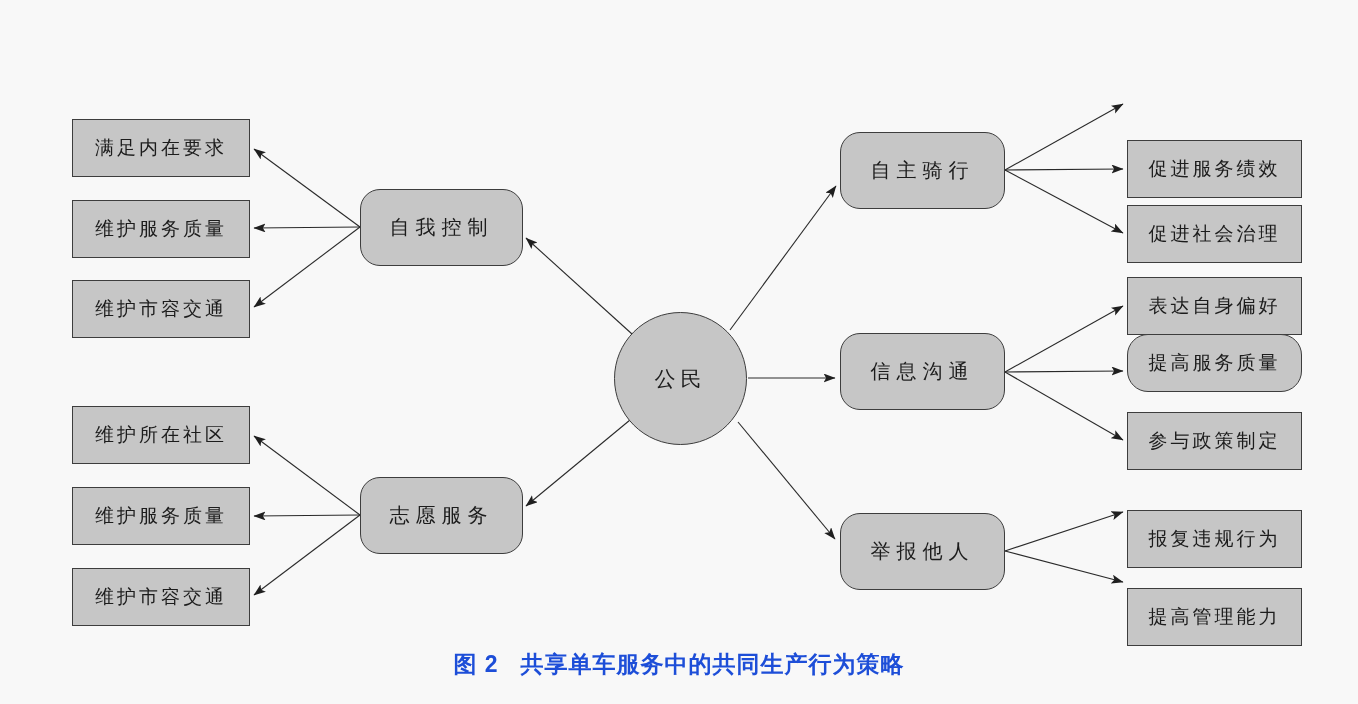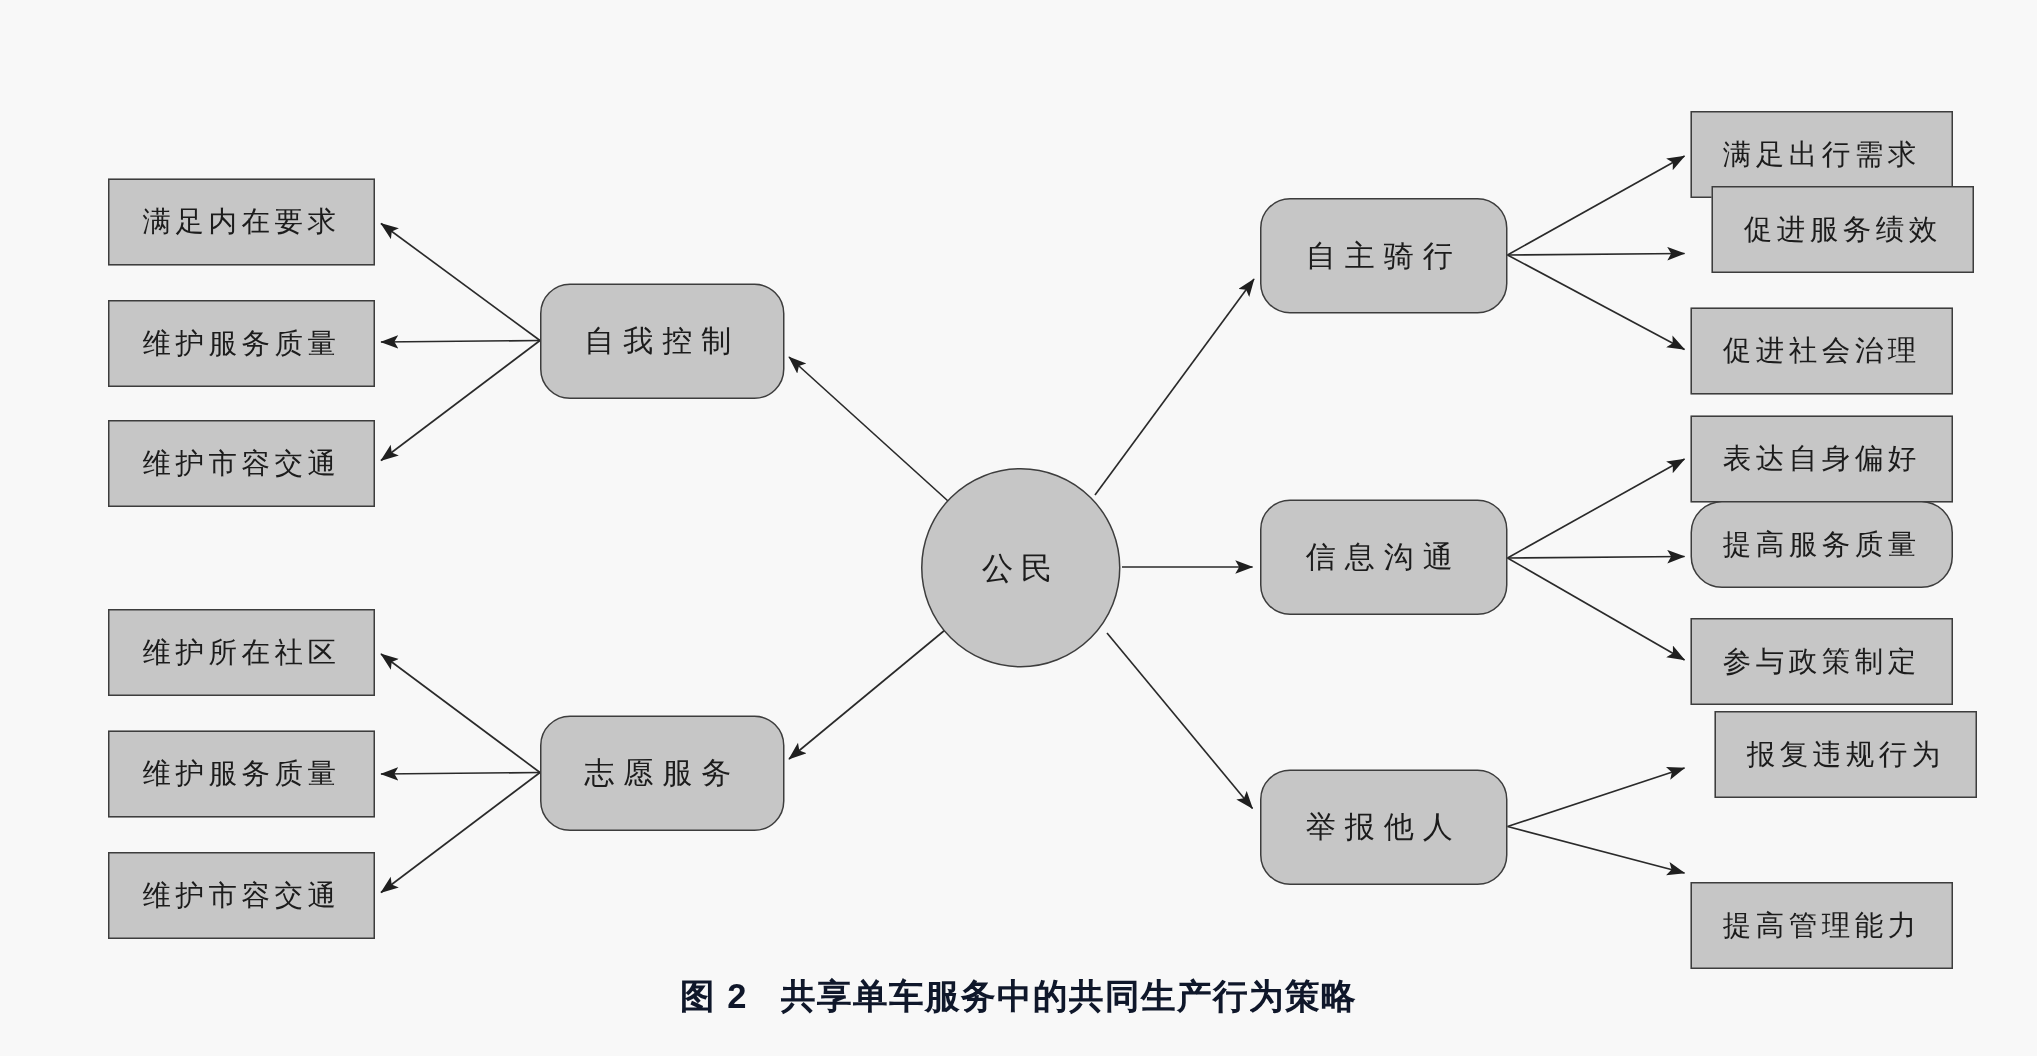--- a/index.html
+++ b/index.html
@@ -45,21 +45,21 @@
     border-radius: 50%;
     font-size: 21px; letter-spacing: 5px;
   }
   .caption {
     position: absolute;
     left: 0; top: 649px; width: 1358px;
     text-align: center;
     font-family: "Liberation Sans", sans-serif;
     font-weight: bold;
     font-size: 23px;
-    color: #0f172a;
+    color: #1d4ed8;
     letter-spacing: 1px;
   }
   .caption .prefix { margin-right: 22px; }
 </style>
 </head>
 <body>
 
 <div class="stage">
 
   <svg class="arrow-layer" viewBox="0 0 1358 704" xmlns="http://www.w3.org/2000/svg">
@@ -104,26 +104,25 @@
 
   <div class="node branch" style="left:360px; top:189px;">自我控制</div>
   <div class="node branch" style="left:360px; top:477px;">志愿服务</div>
 
   <div class="node circle">公民</div>
 
   <div class="node branch branch-r" style="top:132px;font-family:Liberation Serif, serif;">自主骑行</div>
   <div class="node branch branch-r" style="top:333px;">信息沟通</div>
   <div class="node branch branch-r" style="top:513px;">举报他人</div>
 
-  <div class="node outcome outcome-r" style="top:74px;">满足出行需求</div>
-  <div class="node outcome outcome-r" style="top:124px;margin-left:14px;">促进服务绩效</div>
+  <div class="node outcome outcome-r" style="top:140px;">促进服务绩效</div>
   <div class="node outcome outcome-r" style="top:205px;">促进社会治理</div>
   <div class="node outcome outcome-r" style="top:277px;">表达自身偏好</div>
   <div class="node outcome outcome-r" style="top:334px;border-radius:21px;">提高服务质量</div>
   <div class="node outcome outcome-r" style="top:412px;">参与政策制定</div>
-  <div class="node outcome outcome-r" style="top:474px;margin-left:16px;">报复违规行为</div>
+  <div class="node outcome outcome-r" style="top:510px;">报复违规行为</div>
   <div class="node outcome outcome-r" style="top:554px;margin-top:34px;">提高管理能力</div>
 
   <div class="caption">
     <span class="prefix">图 2</span><span>共享单车服务中的共同生产行为策略</span>
   </div>
 
 </div>
 
 </body></html>

